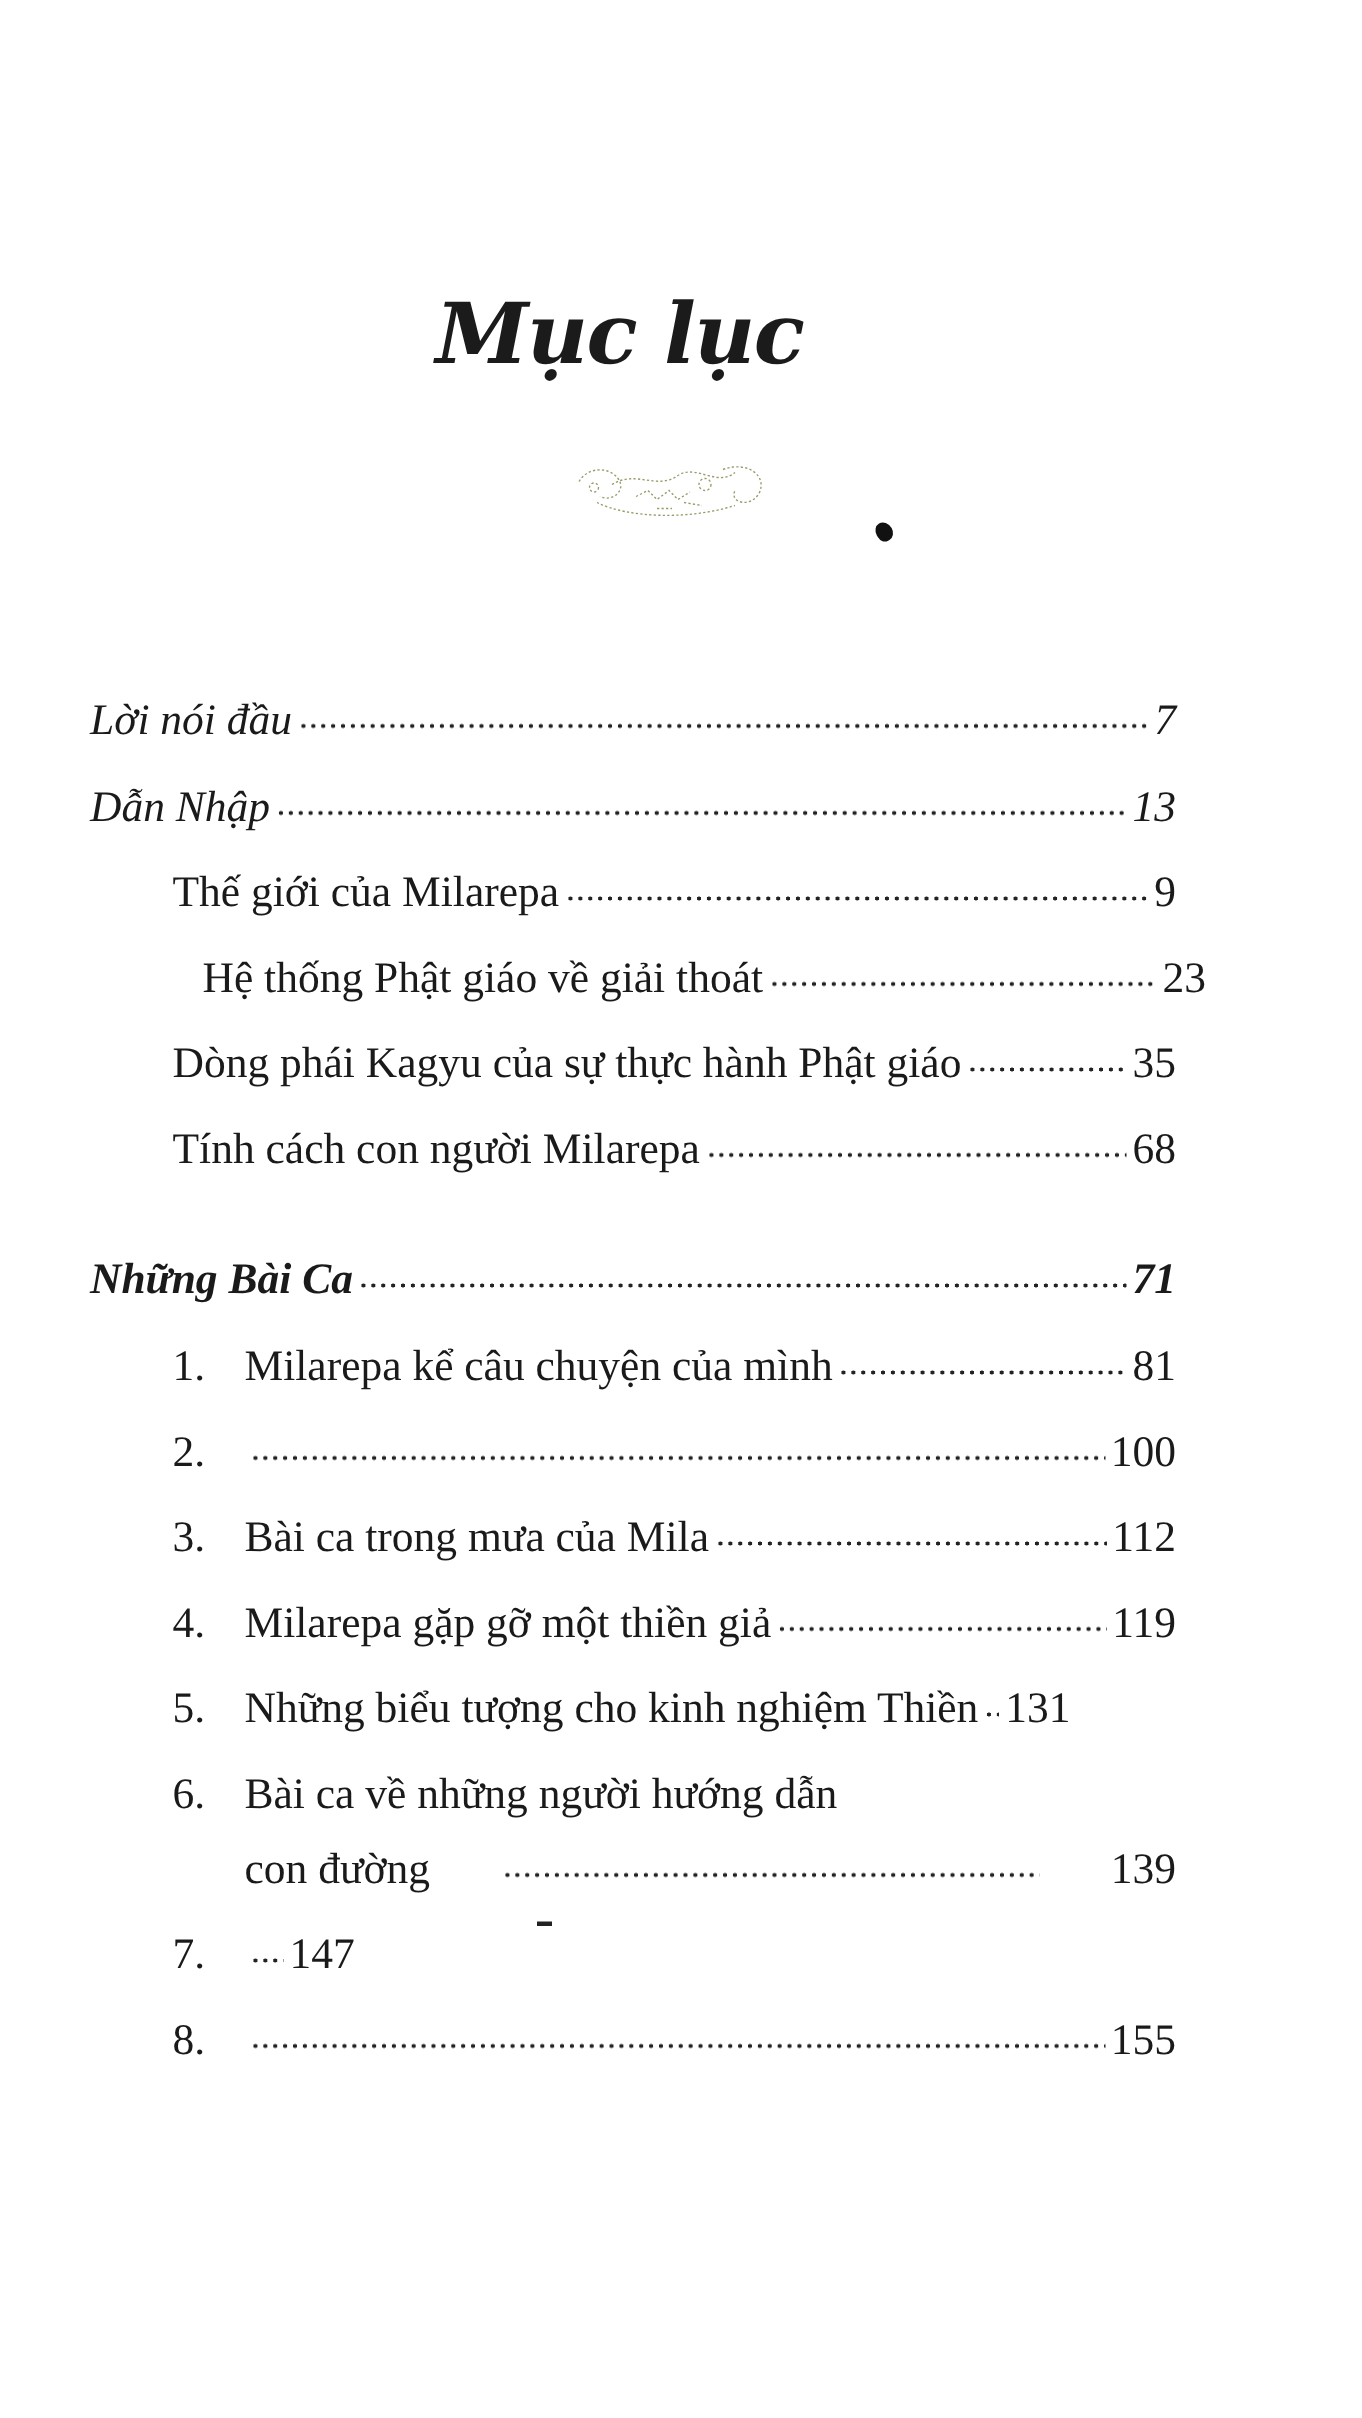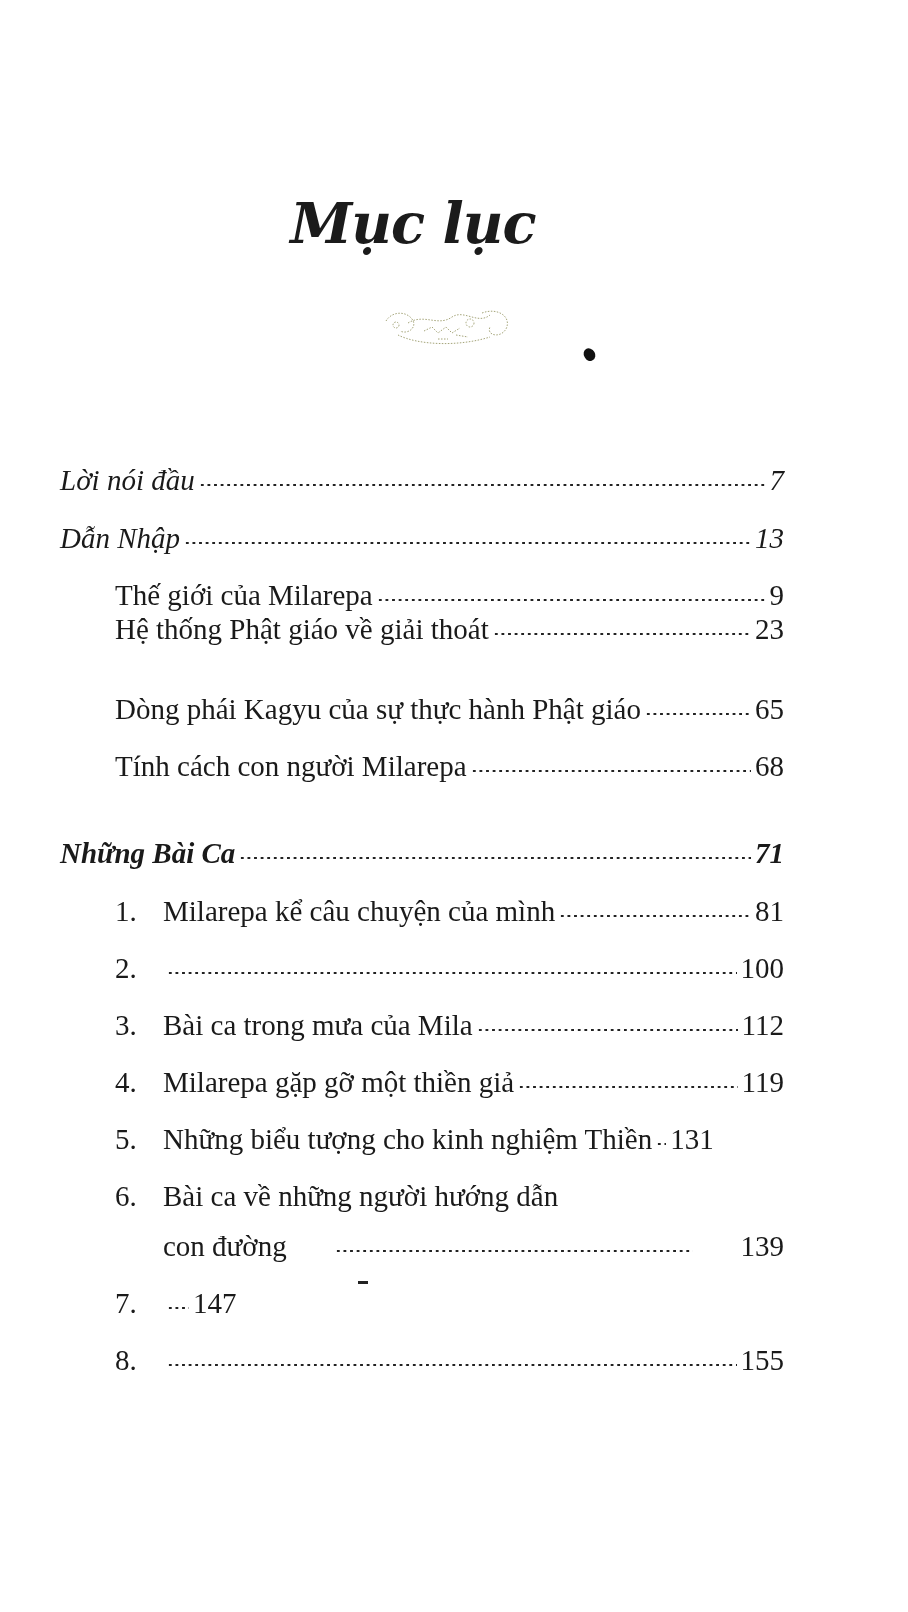--- a/index.html
+++ b/index.html
@@ -131,30 +131,30 @@
     <span class="leader"></span>
     <span class="page">13</span>
   </div>
 
   <div class="row sub-level" style="top:577px;">
     <span class="label">Thế giới của Milarepa</span>
     <span class="leader"></span>
     <span class="page">9</span>
   </div>
 
-  <div class="row sub-level" style="top:611px;">
+  <div class="row sub-level" style="top:634px;margin-left:20px;">
     <span class="label">Hệ thống Phật giáo về giải thoát</span>
     <span class="leader"></span>
     <span class="page">23</span>
   </div>
 
   <div class="row sub-level" style="top:691px;">
     <span class="label">Dòng phái Kagyu của sự thực hành Phật giáo</span>
     <span class="leader"></span>
-    <span class="page">65</span>
+    <span class="page">35</span>
   </div>
 
   <div class="row sub-level" style="top:748px;">
     <span class="label">Tính cách con người Milarepa</span>
     <span class="leader"></span>
     <span class="page">68</span>
   </div>
 
   <div class="row top-level bold-italic" style="top:835px;font-family:Liberation Serif, serif;">
     <span class="label">Những Bài Ca</span>

